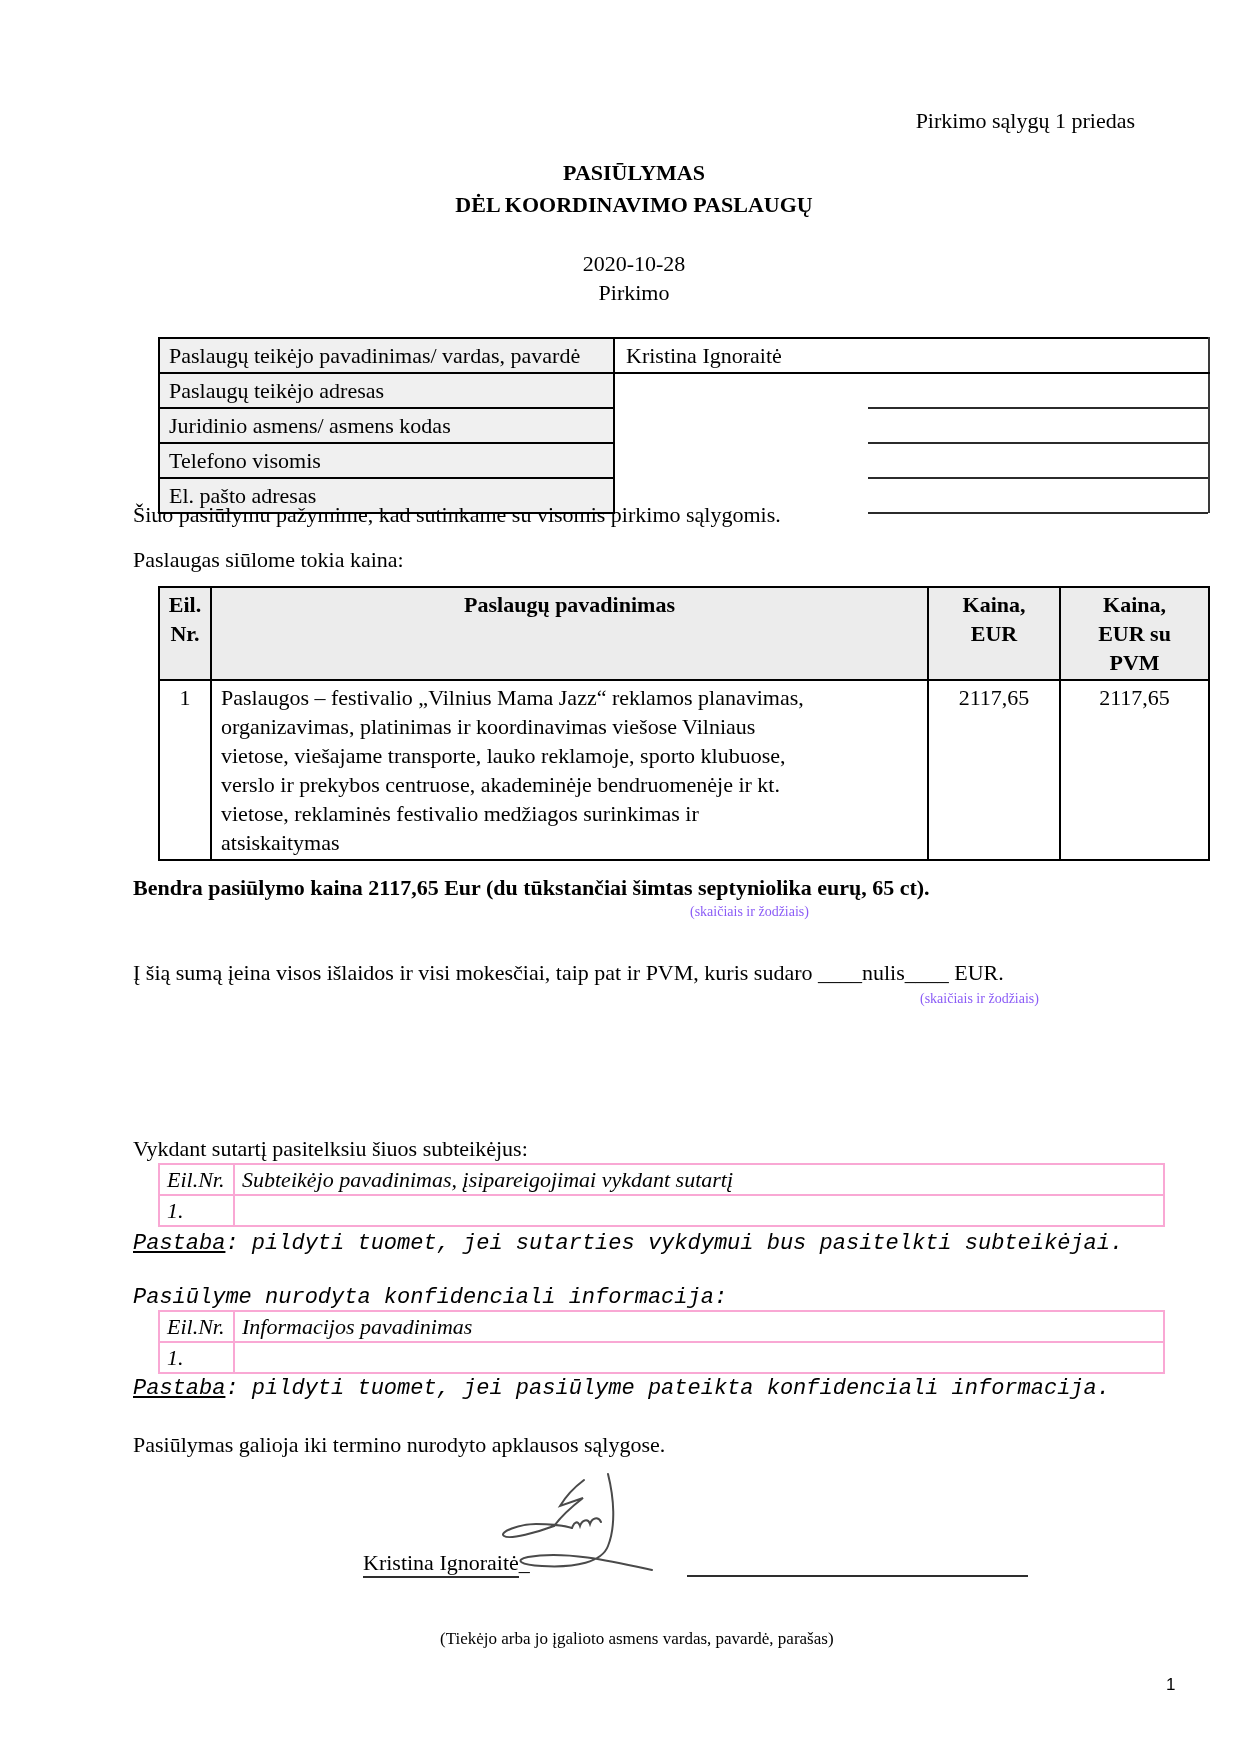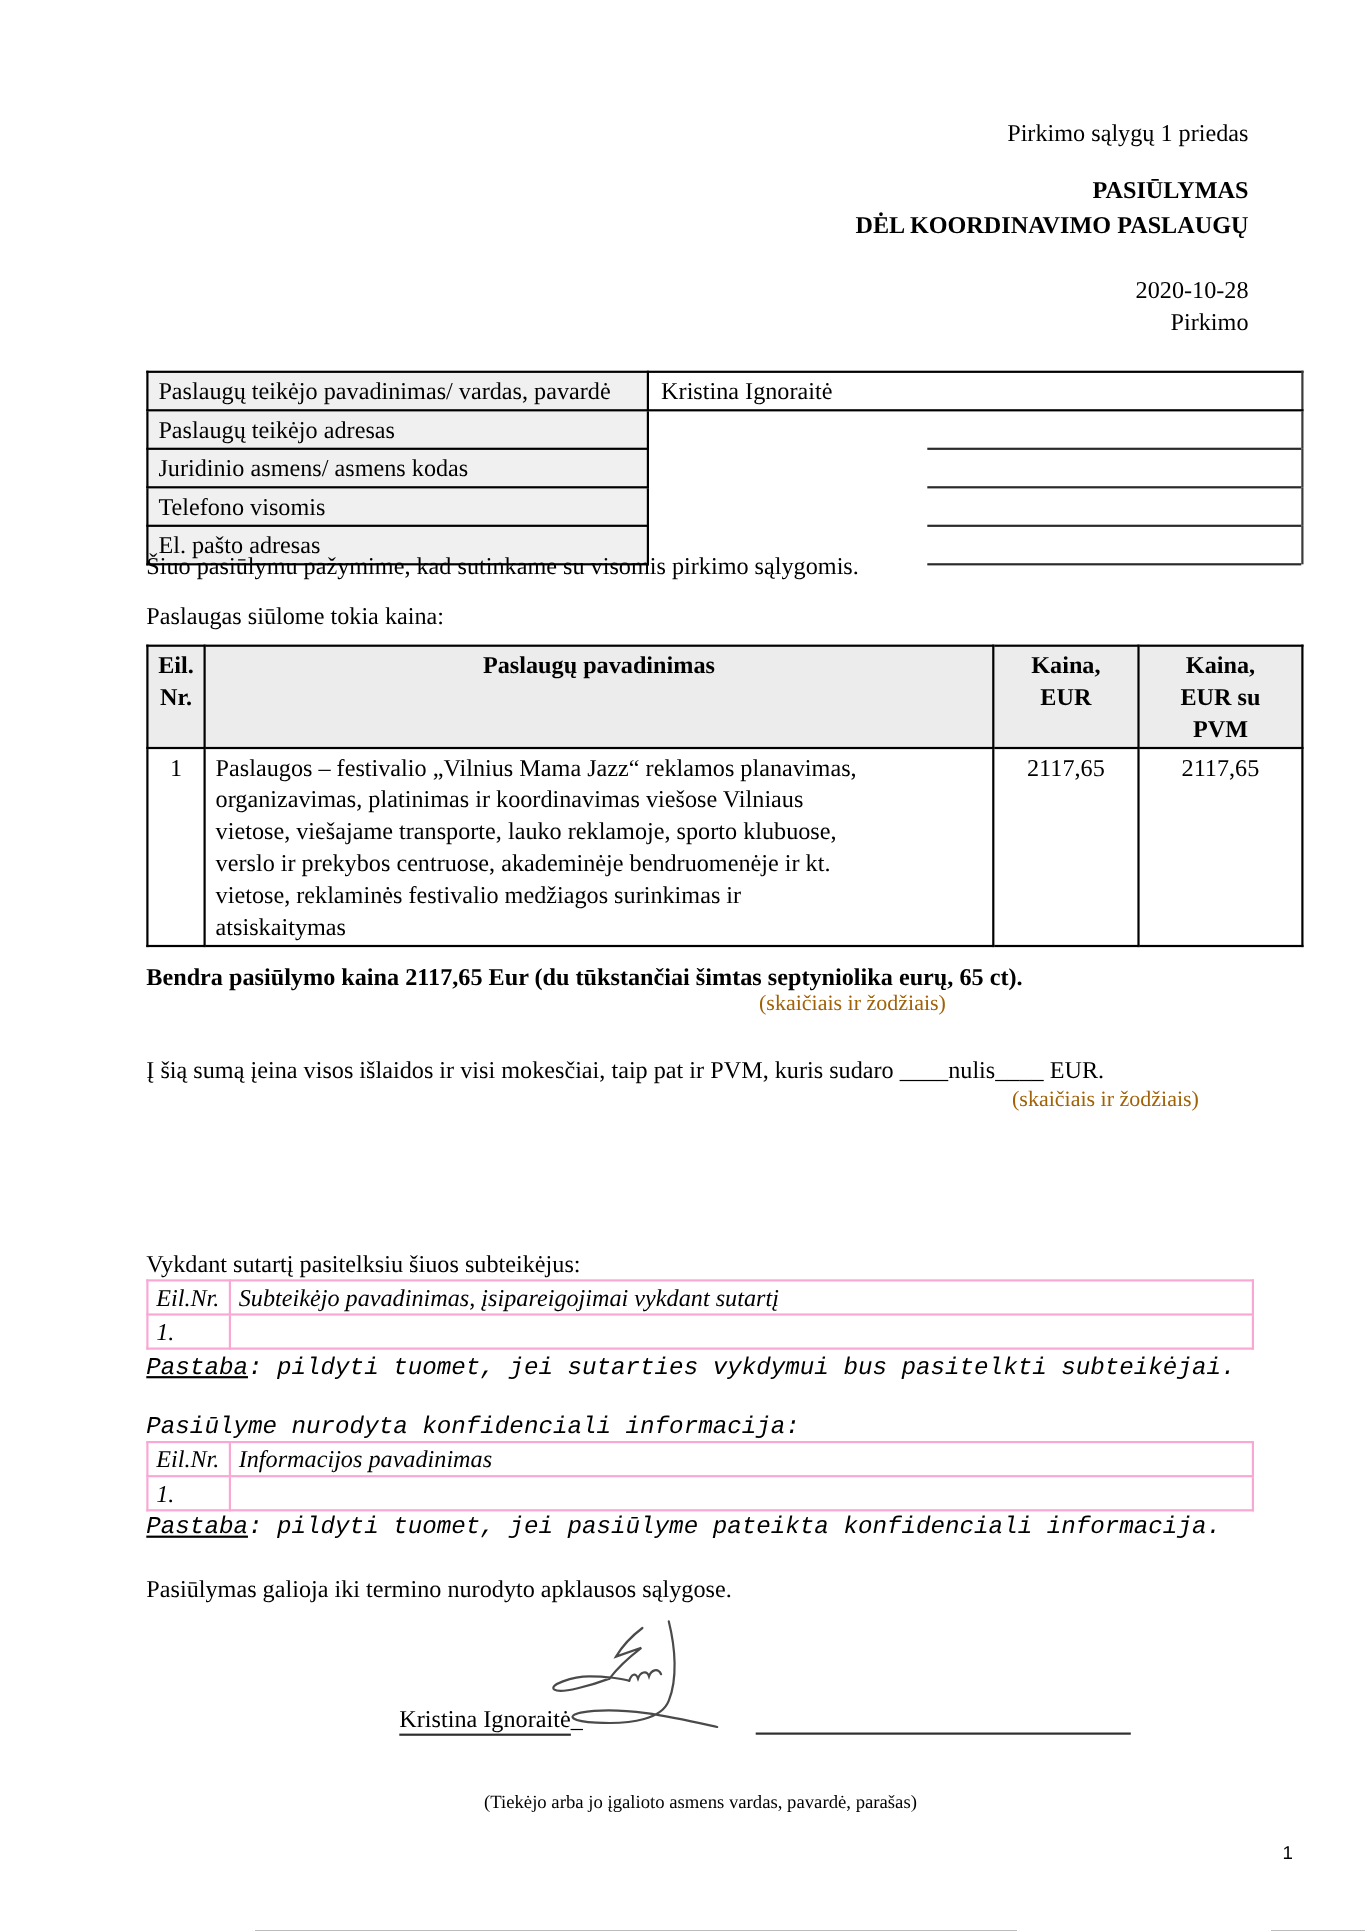--- a/index.html
+++ b/index.html
@@ -6,30 +6,30 @@
   .page{
     position:relative;
     width:1241px;height:1755px;
     background:#ffffff;
     font-family:"Liberation Serif","DejaVu Serif",serif;
     font-size:22px;line-height:29px;color:#000;
     overflow:hidden;
   }
   .abs{position:absolute;}
   .blk{position:absolute;left:133px;width:1002px;}
-  .center{text-align:right;}
+  .center{text-align:center;}
   .bold{font-weight:bold;}
   .italic{font-style:italic;font-family:Liberation Mono, monospace;}
   .nowrap{white-space:nowrap;}
   .justify{text-align:justify;}
   .prewrap{white-space:pre-line;}
-  .small-note{font-size:20px;line-height:16px;color:#a16207;}
+  .small-note{font-size:14px;line-height:16px;color:#8b5cf6;}
 
   
-  table{border-collapse:collapse;table-layout:fixed;}
+  table{border-collapse:collapse;table-layout:fixed;margin-left:25px;}
   .t1{position:absolute;left:133px;top:337px;width:1050px;}
   .t1 td{padding:0;vertical-align:middle;}
   .t1 td.l{
     border:2px solid #000;background:#f0f0f0;
     padding:2px 6px 2px 9px;
   }
   .t1 td.v{position:relative;border-right:2px solid #3a3a3a;padding:2px 6px 2px 11px;}
   .t1 tr.r1 td.v{border-top:2px solid #000;border-bottom:2px solid #000;}
   .t1 .rline{
     position:absolute;right:0;bottom:-1px;height:0;width:340px;

